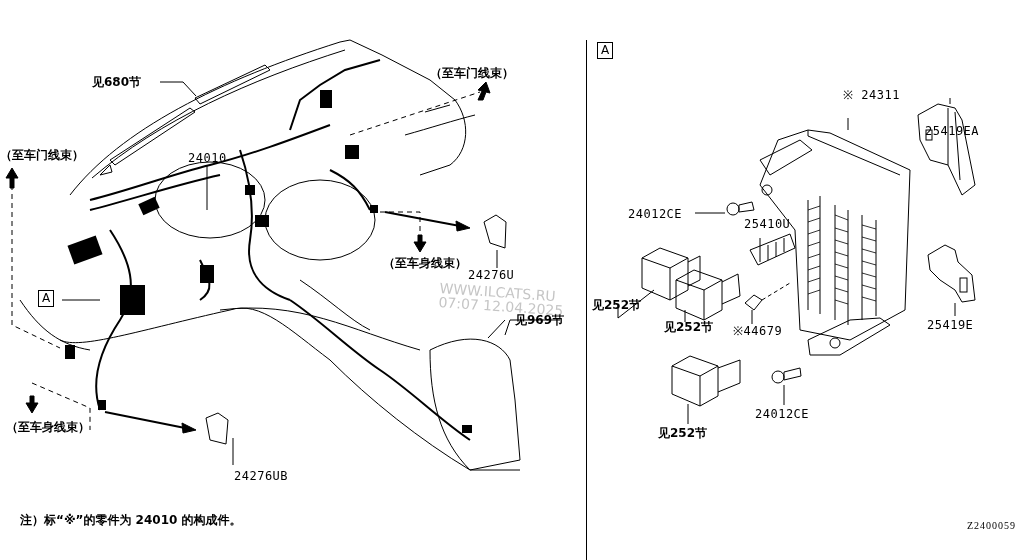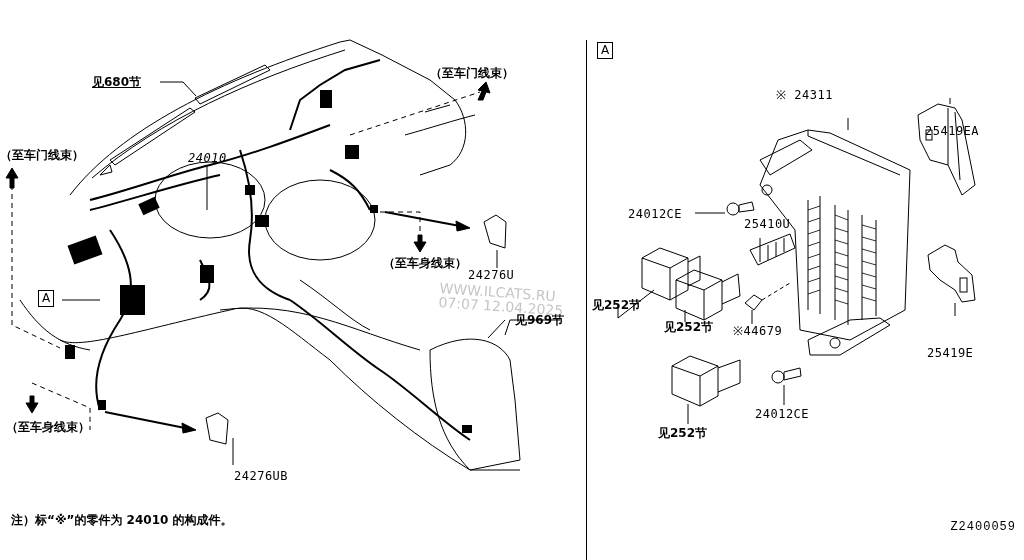--- a/index.html
+++ b/index.html
@@ -8,23 +8,23 @@
   #diagram { position: absolute; left: 0; top: 0; width: 1024px; height: 560px; }
   .lbl { position: absolute; font-size: 12px; line-height: 14px; white-space: nowrap; letter-spacing: 0.5px;
          font-family: "DejaVu Sans Mono", "Liberation Mono", monospace; }
   .lbl.cn { font-family: "DejaVu Sans", "Liberation Sans", sans-serif; font-weight: bold; font-size: 12px; letter-spacing: 0; }
   .boxA { position: absolute; width: 14px; height: 15px; border: 1px solid #000; font-size: 12px;
           line-height: 15px; text-align: center; font-family: "DejaVu Sans", sans-serif; background: #fff; }
   .watermark { position: absolute; left: 440px; top: 281px; font-family: "DejaVu Sans", sans-serif;
                color: rgba(150,150,150,0.55); font-size: 14px; line-height: 14px; transform: rotate(4deg);
                transform-origin: left top; }
   .divider { position: absolute; left: 586px; top: 40px; width: 1px; height: 520px; background: #000; }
-  .drawing-no { position: absolute; right: 8px; top: 520px; font-size: 12px; letter-spacing: 1px;
-                font-family: Liberation Mono, monospace; }
-  .note { position: absolute; left: 11px; top: 512px; font-size: 12px; font-family: "DejaVu Sans", sans-serif; font-weight: bold; }
+  .drawing-no { position: absolute; right: 8px; top: 520px; font-size: 10px; letter-spacing: 1px;
+                font-family: Liberation Serif, serif; }
+  .note { position: absolute; left: 20px; top: 512px; font-size: 12px; font-family: "DejaVu Sans", sans-serif; font-weight: bold; }
 </style>
 </head>
 <body>
 
 <svg id="diagram" viewBox="0 0 1024 560" xmlns="http://www.w3.org/2000/svg" fill="none" stroke="#000" stroke-width="1">
 
   <g>
     <path d="M70,195 C120,130 220,80 340,42 L350,40 L382,55 L430,80 L455,100 C470,120 470,150 450,165 L420,175"></path>
     <path d="M92,178 C160,120 250,80 345,50"></path>
     <path d="M100,175 L110,165 L112,172 Z"></path>
@@ -165,43 +165,43 @@
   <g>
     <path d="M672,366 L690,356 L718,366 L718,396 L700,406 L672,394 Z"></path>
     <path d="M672,366 L700,376 L718,366 M700,376 L700,406"></path>
     <path d="M718,368 L740,360 L740,383 L718,392"></path>
     <path d="M688,404 L688,424"></path>
   </g>
 </svg>
 
 <div class="divider"></div>
 
-<span class="lbl cn" style="left:92px;top:75px;text-decoration:underline;">见680节</span>
+<span class="lbl cn" style="left:92px;top:75px;">见680节</span>
 <span class="lbl cn" style="left:430px;top:66px;">（至车门线束）</span>
 <span class="lbl cn" style="left:0px;top:148px;">（至车门线束）</span>
-<span class="lbl" style="left:188px;top:151px;font-style:italic;">24010</span>
+<span class="lbl" style="left:188px;top:151px;">24010</span>
 <div class="boxA" style="left:38px;top:290px;">A</div>
 <span class="lbl cn" style="left:383px;top:256px;">（至车身线束）</span>
 <span class="lbl" style="left:468px;top:268px;text-align:right;">24276U</span>
 <span class="lbl cn" style="left:506px;top:313px;margin-left:9px;">见969节</span>
 <span class="lbl cn" style="left:6px;top:420px;">（至车身线束）</span>
 <span class="lbl" style="left:190px;top:469px;margin-left:44px;">24276UB</span>
 
 <div class="watermark">
   <div>WWW.ILCATS.RU</div>
   <div>07:07 12.04.2025</div>
 </div>
 
 <div class="note">注）标“※”的零件为 24010 的构成件。</div>
 
 <div class="boxA" style="left:597px;top:42px;">A</div>
-<span class="lbl" style="left:776px;top:88px;">※ 24311</span>
+<span class="lbl" style="left:843px;top:88px;">※ 24311</span>
 <span class="lbl" style="left:925px;top:88px;margin-top:36px;">25419EA</span>
 <span class="lbl" style="left:628px;top:207px;">24012CE</span>
 <span class="lbl" style="left:744px;top:217px;text-align:center;">25410U</span>
 <span class="lbl cn" style="left:592px;top:298px;">见252节</span>
 <span class="lbl cn" style="left:664px;top:320px;">见252节</span>
 <span class="lbl" style="left:733px;top:324px;">※44679</span>
-<span class="lbl" style="left:927px;top:318px;margin-top:28px;">25419E</span>
+<span class="lbl" style="left:927px;top:318px;">25419E</span>
 <span class="lbl" style="left:755px;top:407px;">24012CE</span>
 <span class="lbl cn" style="left:658px;top:426px;">见252节</span>
 
 <div class="drawing-no">Z2400059</div>
 
 </body></html>

